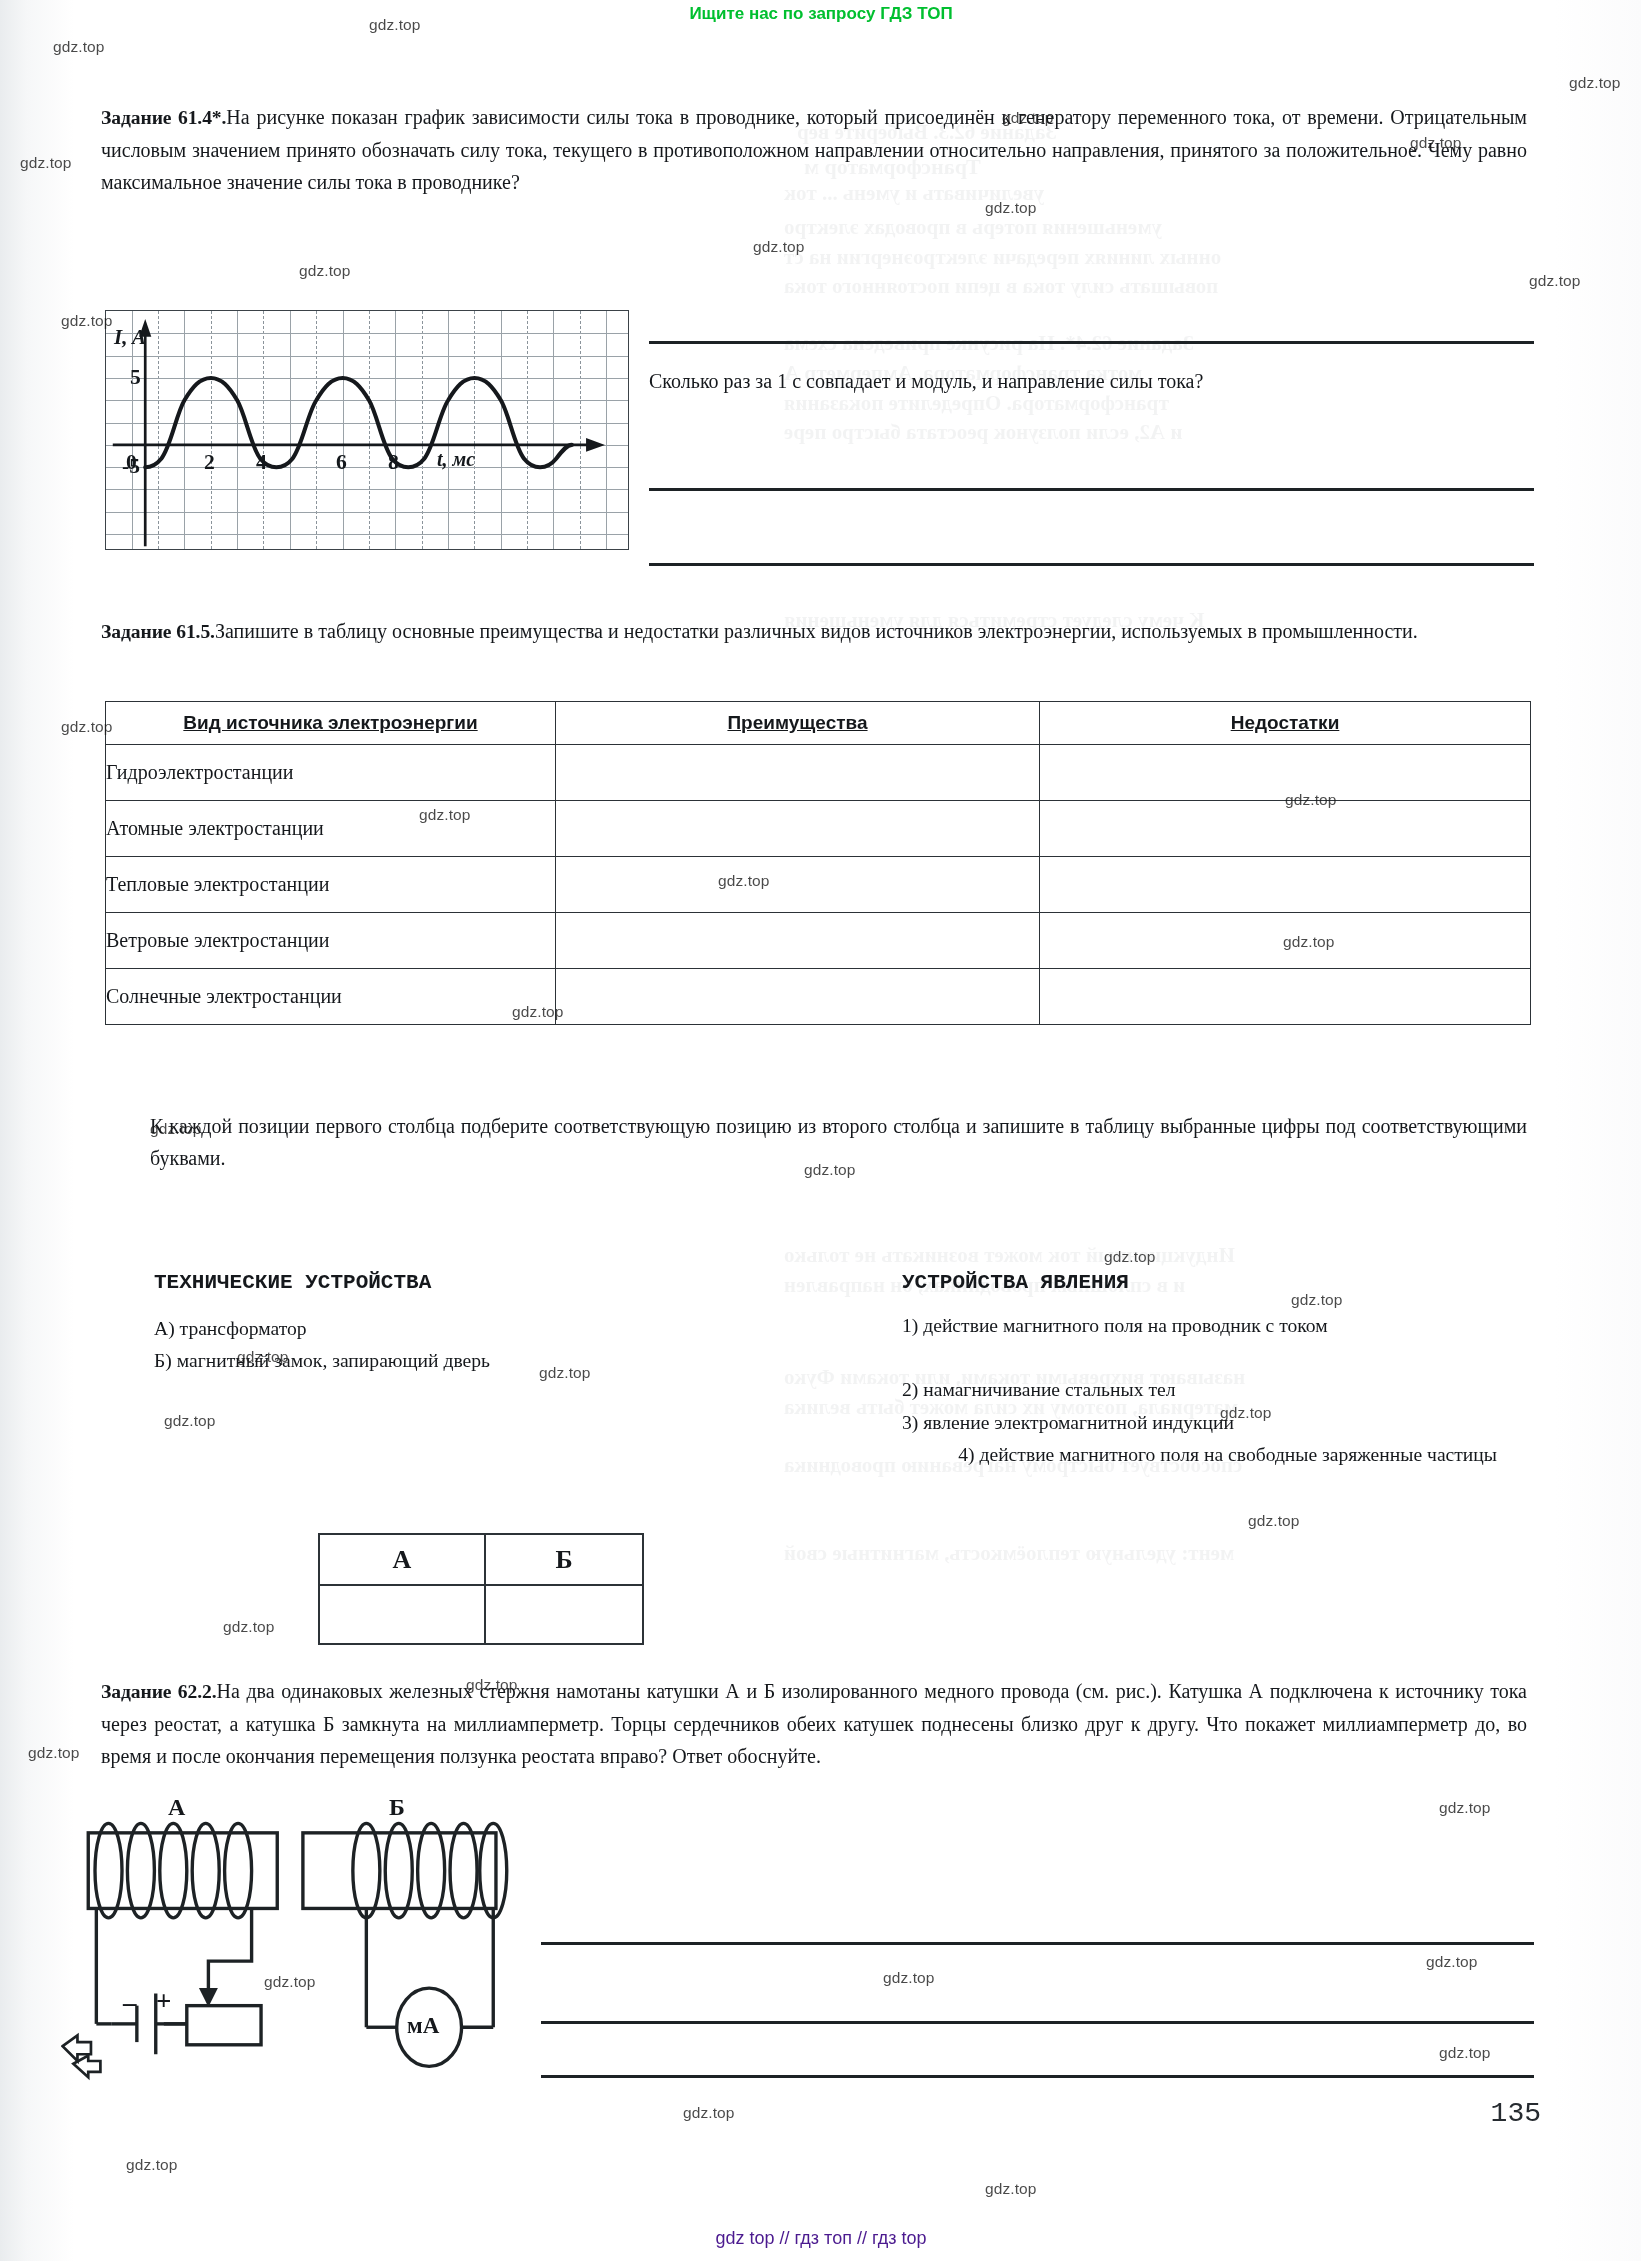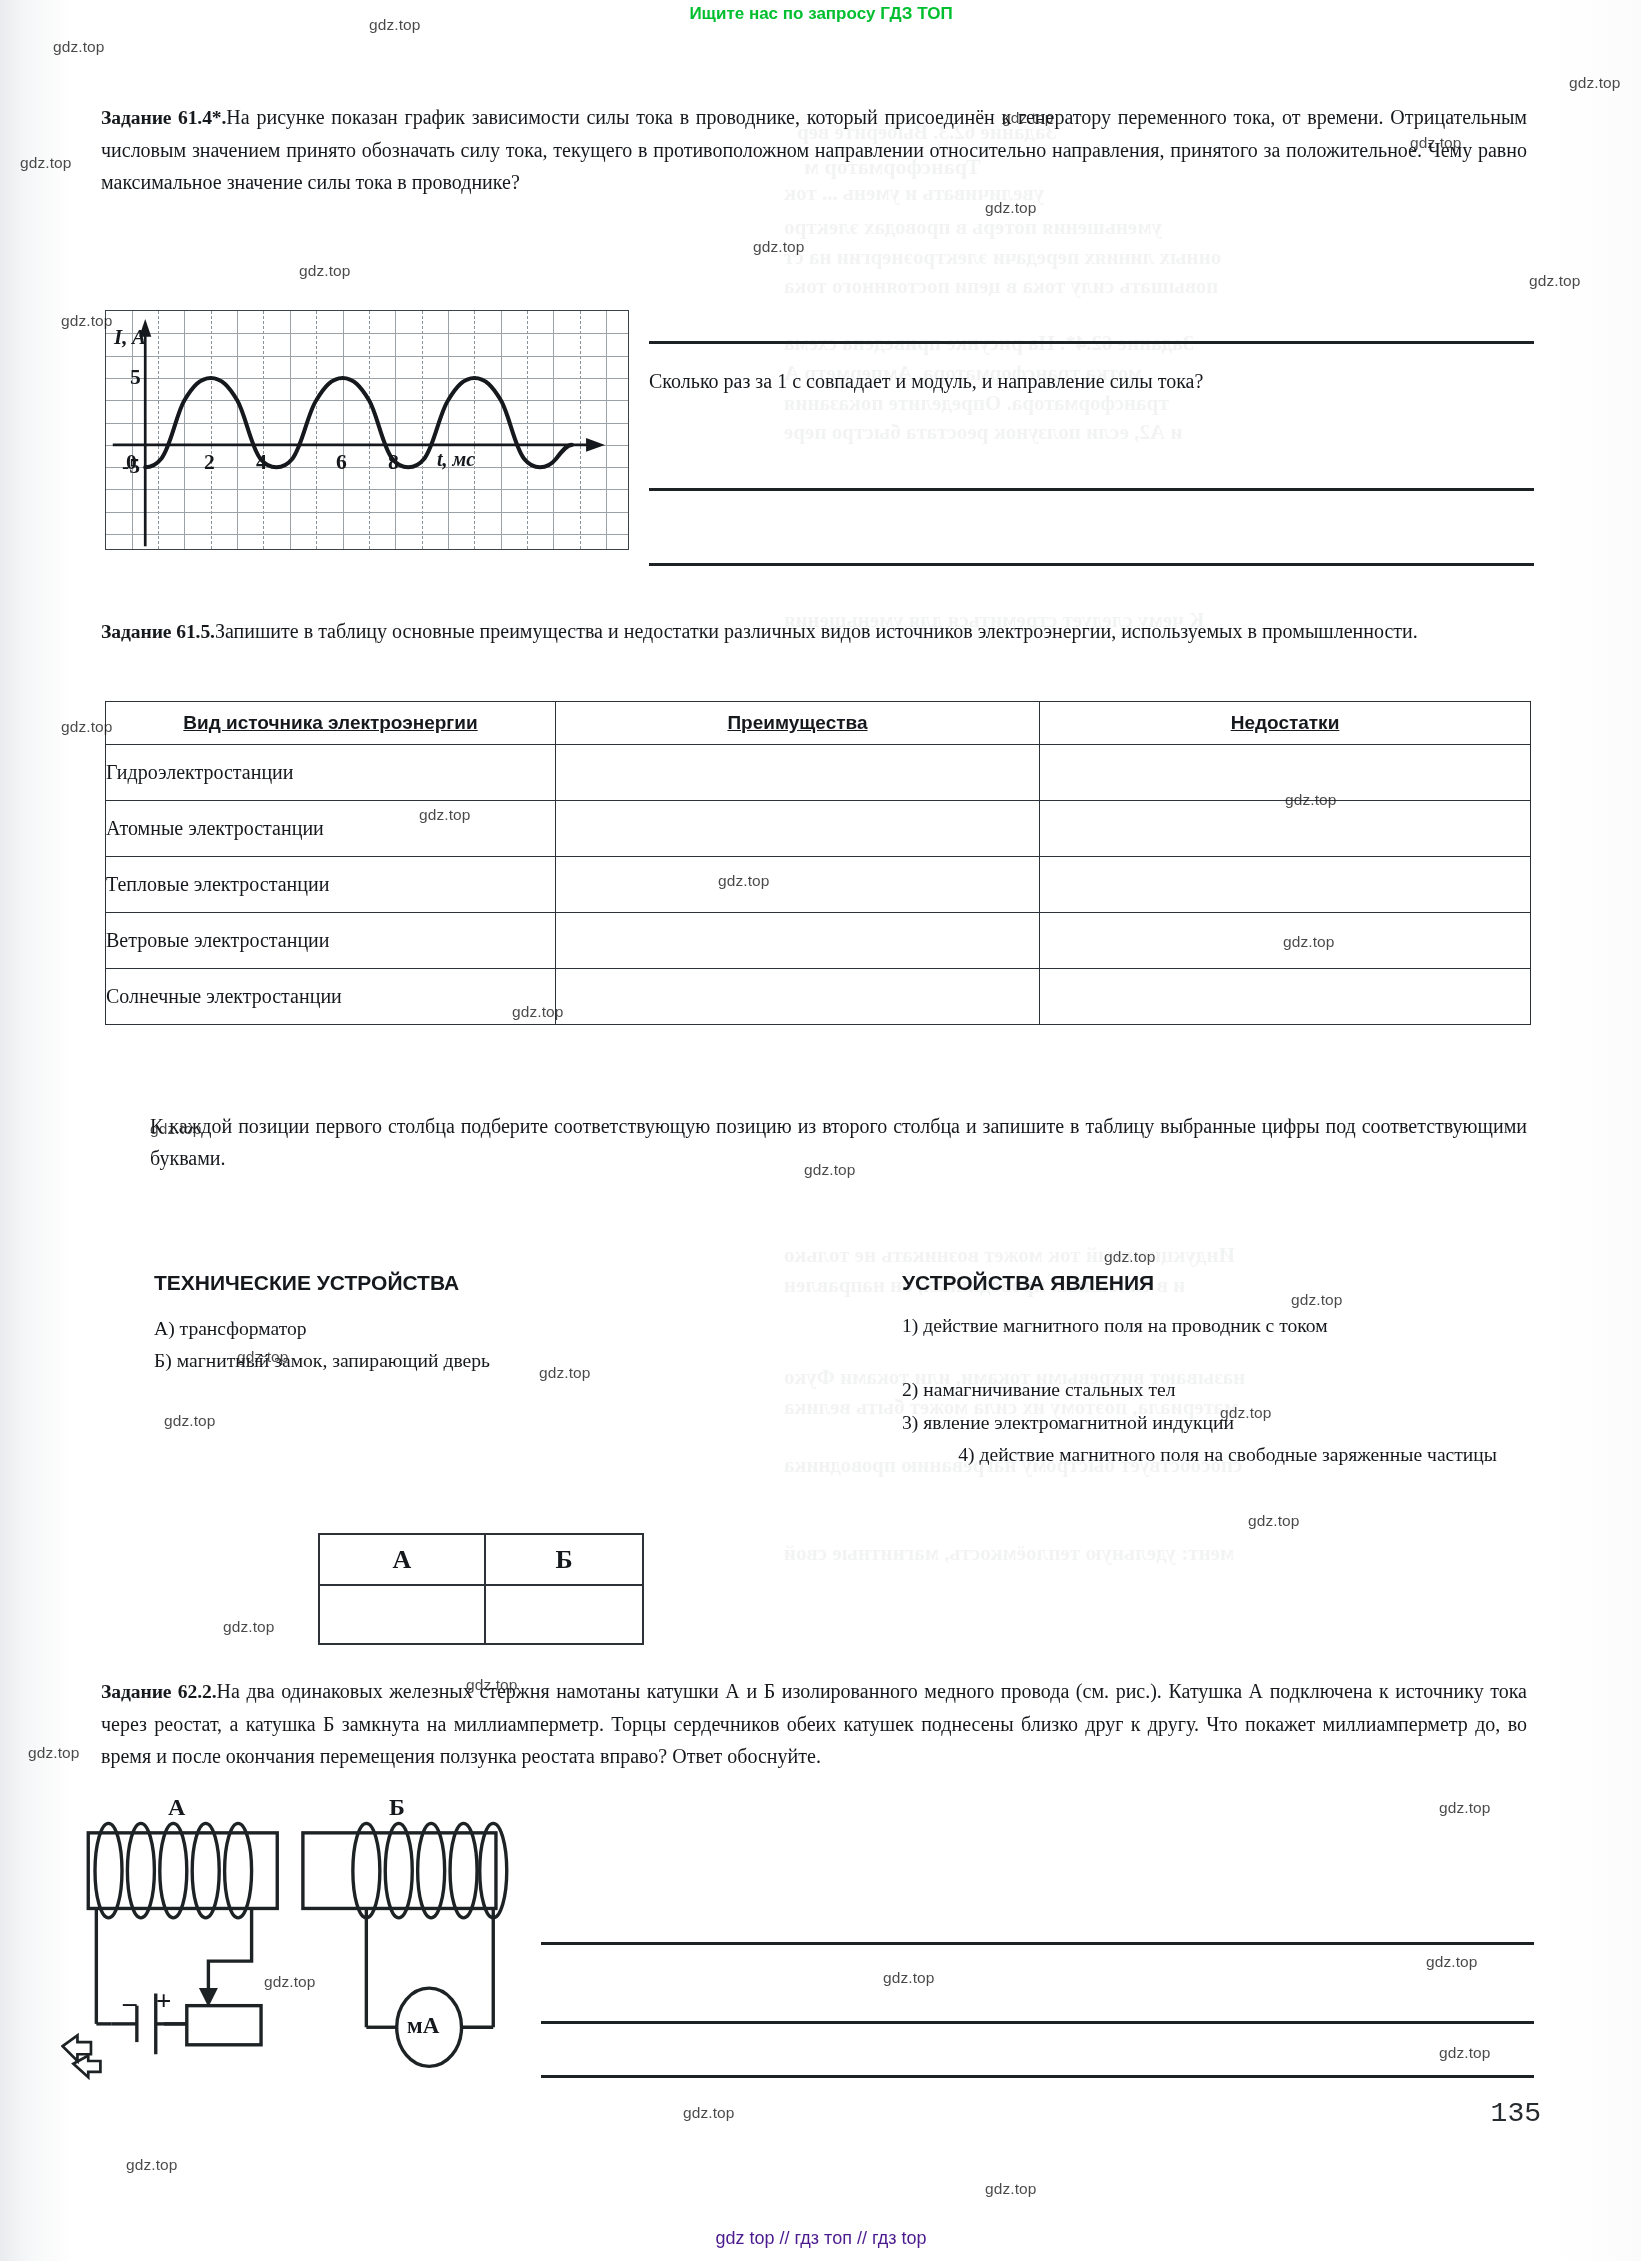--- a/index.html
+++ b/index.html
@@ -46,21 +46,21 @@
   table.src td,table.src th{border:1.4px solid #2c3237;padding:0;}
   .srcname{font-size:20px;padding:4px 9.5px;color:#15181c;font-family:"Liberation Serif",serif;}
   .srchead{font-size:19px;font-weight:bold;text-align:center;color:#15181c;
            font-family:"Liberation Sans",sans-serif;padding:8px 5.4px;text-decoration:underline;}
 
   table.ab{position:absolute;border-collapse:collapse;}
   table.ab td{border:2px solid #2c3237;text-align:center;
               font-size:26px;font-weight:bold;font-family:"Liberation Serif",serif;color:#15181c;}
 
   .colhead{font-size:21px;font-weight:bold;letter-spacing:0px;color:#15181c;
-           font-family:Liberation Sans, sans-serif;}
+           font-family:Liberation Mono, monospace;}
   .colitem{font-size:19.6px;line-height:30px;color:#15181c;font-family:"Liberation Serif",serif;}
 
   .ansline{position:absolute;height:2.7px;background:#1d2225;}
   svg{display:block;}
 </style>
 </head>
 <body>
 
 <div class="page"></div>
 

